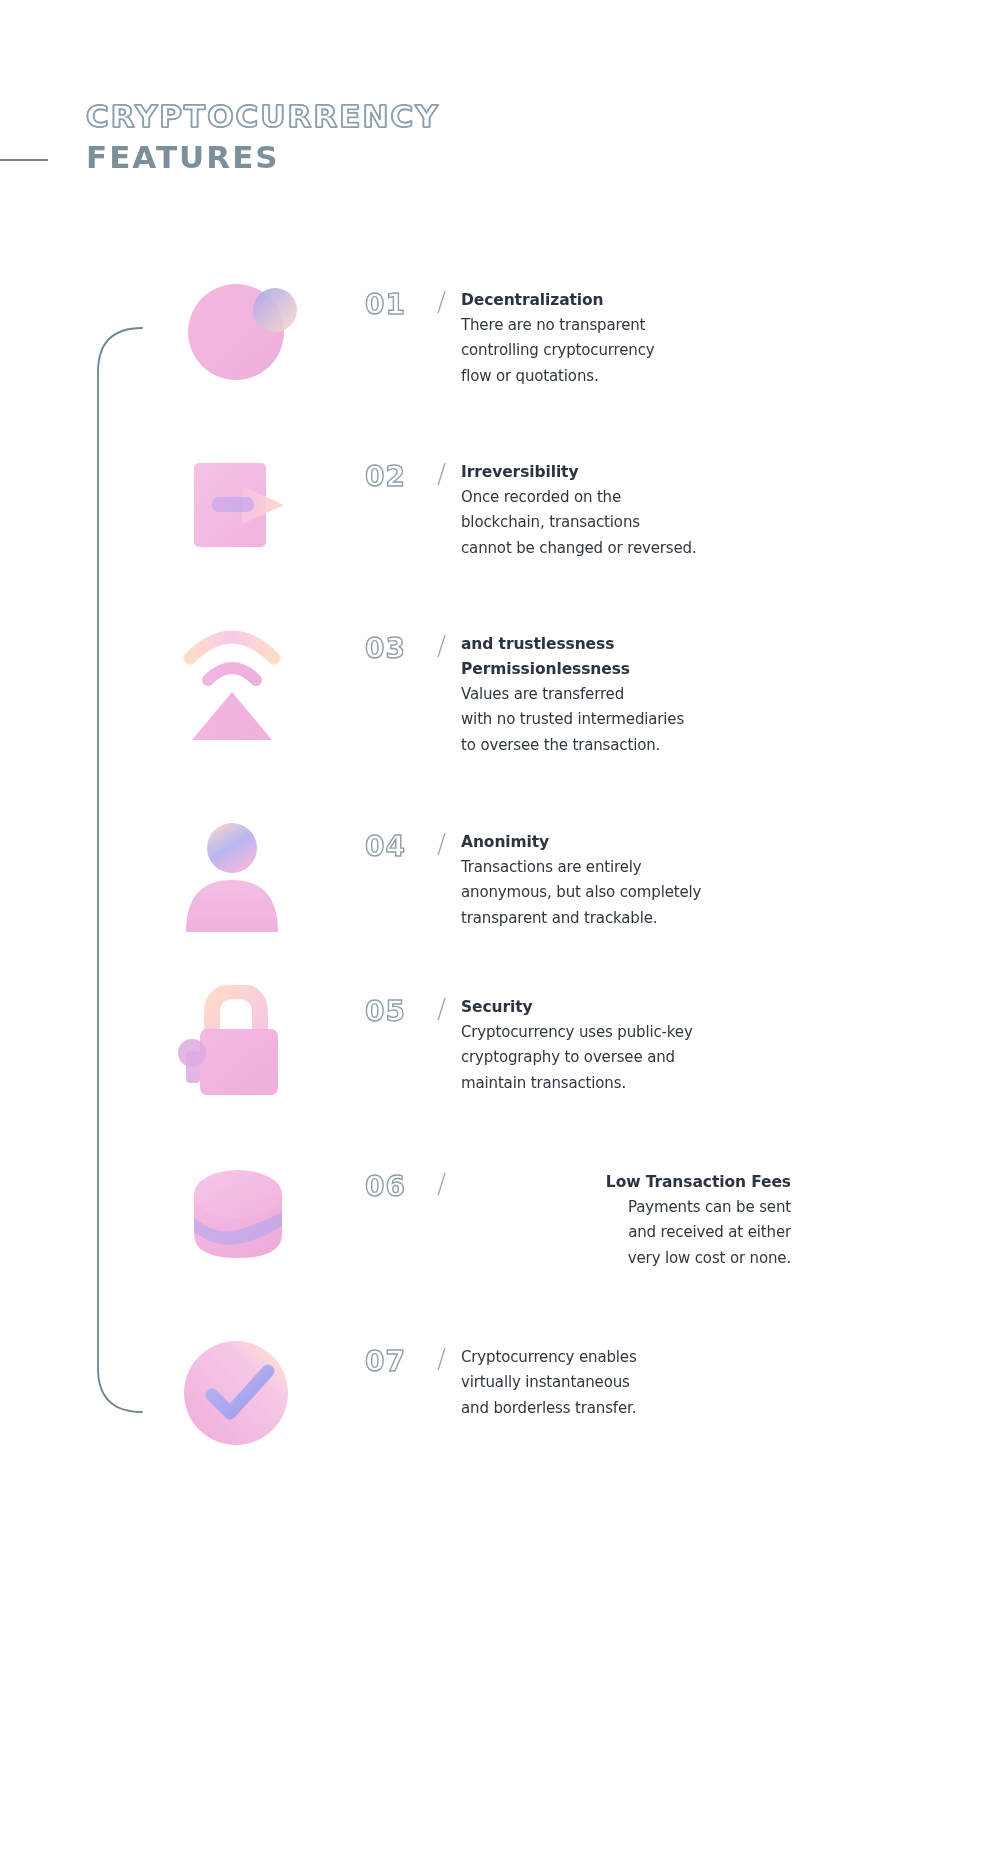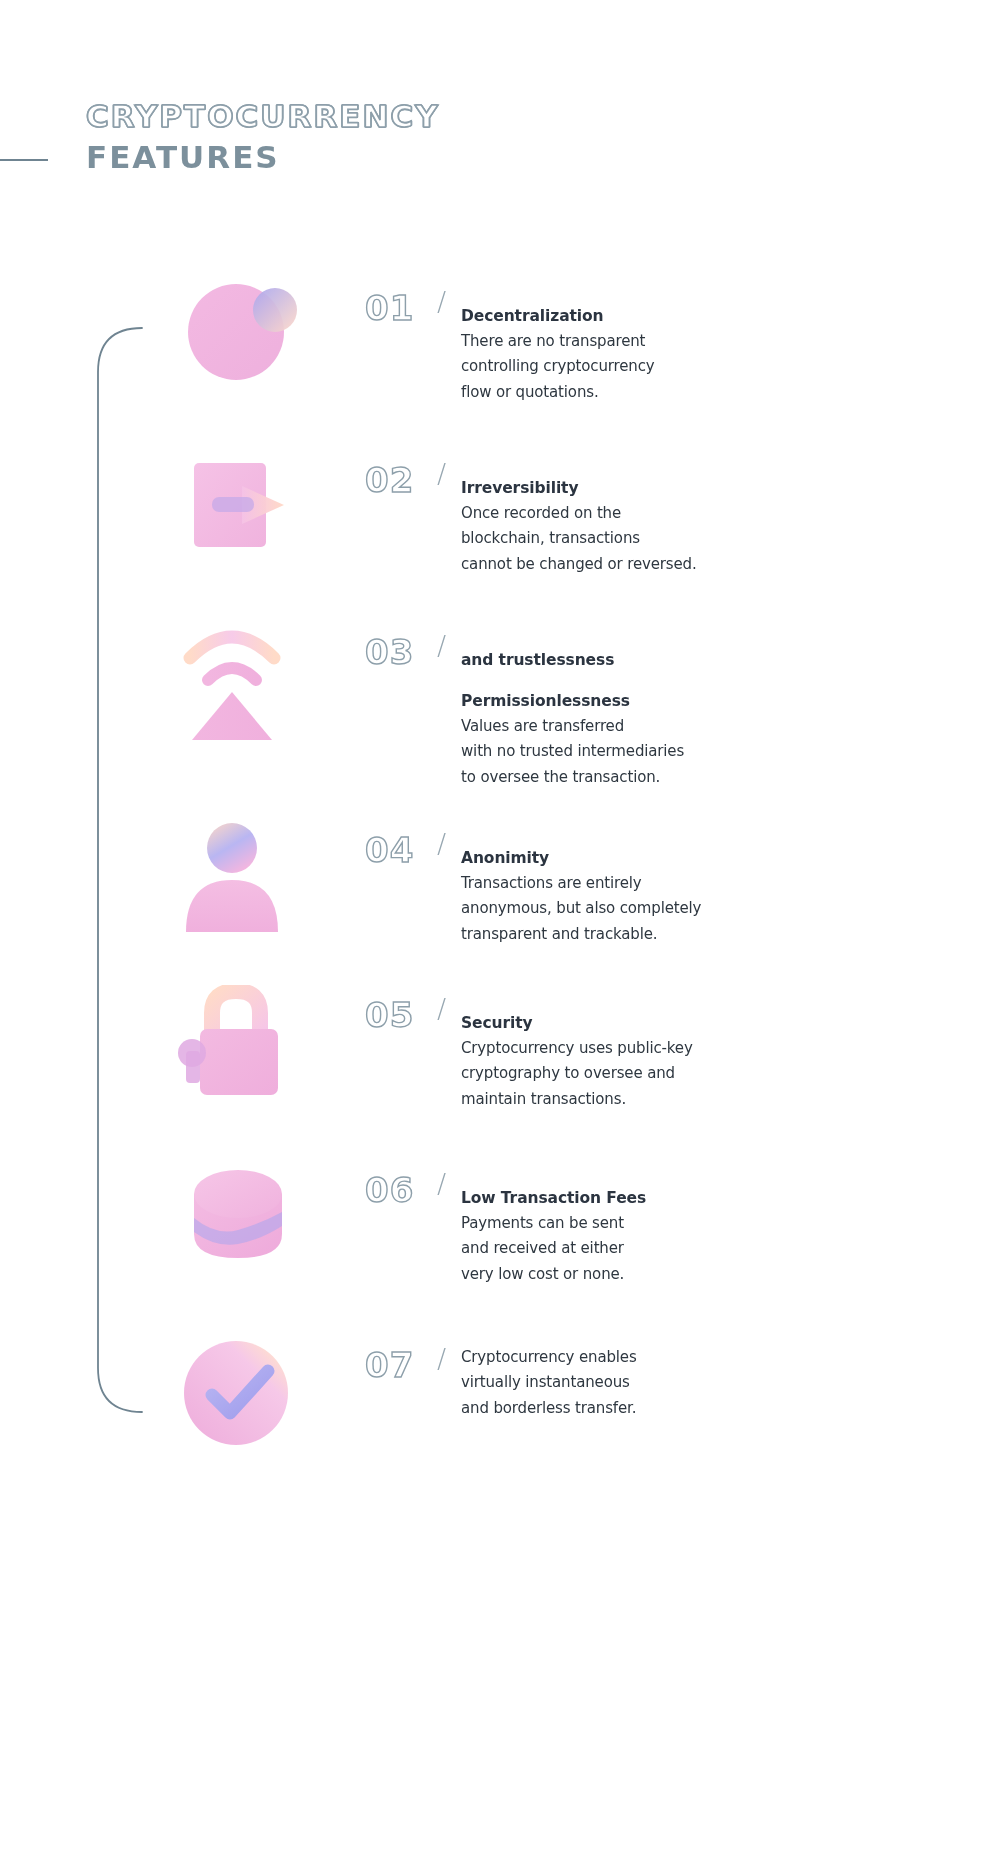--- a/index.html
+++ b/index.html
@@ -89,21 +89,21 @@
 
   .num-cell {
     position: absolute;
     left: 365px;
     width: 90px;
     text-align: left;
   }
 
   .num {
     font-family: "DejaVu Sans", sans-serif;
-    font-size: 34px;
+    font-size: 28px;
     font-weight: 700;
     letter-spacing: 1px;
     color: transparent;
     -webkit-text-stroke: 1.4px #8d9faa;
     -webkit-text-fill-color: #ffffff;
   }
 
   .slash {
     position: absolute;
     left: 437px;
@@ -119,21 +119,20 @@
     width: 330px;
   }
 
   .feature-title {
     font-family: "DejaVu Sans", sans-serif;
     font-size: 15.5px;
     font-weight: 700;
     color: #2b3440;
     line-height: 25px;
     letter-spacing: -0.1px;
-    margin-top: 16px;
   }
 
   .feature-desc {
     font-family: "DejaVu Sans", sans-serif;
     font-size: 15px;
     font-weight: 400;
     color: #2e3740;
     line-height: 25.4px;
     letter-spacing: -0.15px;
   }
@@ -321,21 +320,21 @@
         </defs>
         <path d="M 12 34 L 12 74 Q 12 98 56 98 Q 100 98 100 74 L 100 34 Z" fill="url(#g6b)"></path>
         <ellipse cx="56" cy="34" rx="44" ry="24" fill="url(#g6a)"></ellipse>
         <path d="M 12 58 Q 34 76 56 70 Q 78 64 100 52 L 100 66 Q 78 80 56 84 Q 34 88 12 72 Z" fill="#a9a6ef" opacity="0.55"></path>
       </svg>
     </div>
     <div class="num-cell" style="top:10px;">
       <span class="num">06</span>
     </div>
     <div class="slash" style="top:8px;">/</div>
-    <div class="text-cell" style="top:10px;">
+    <div class="text-cell" style="top:10px;text-align:right;">
       <div class="feature-title">Low Transaction Fees</div>
       <div class="feature-desc">Payments can be sent</div>
       <div class="feature-desc">and received at either</div>
       <div class="feature-desc">very low cost or none.</div>
     </div>
   </div>
 
   <div class="row" style="top:1335px;">
     <div class="icon-cell" style="left:182px; top:0px;">
       <svg width="130" height="120" viewBox="0 0 130 120">

